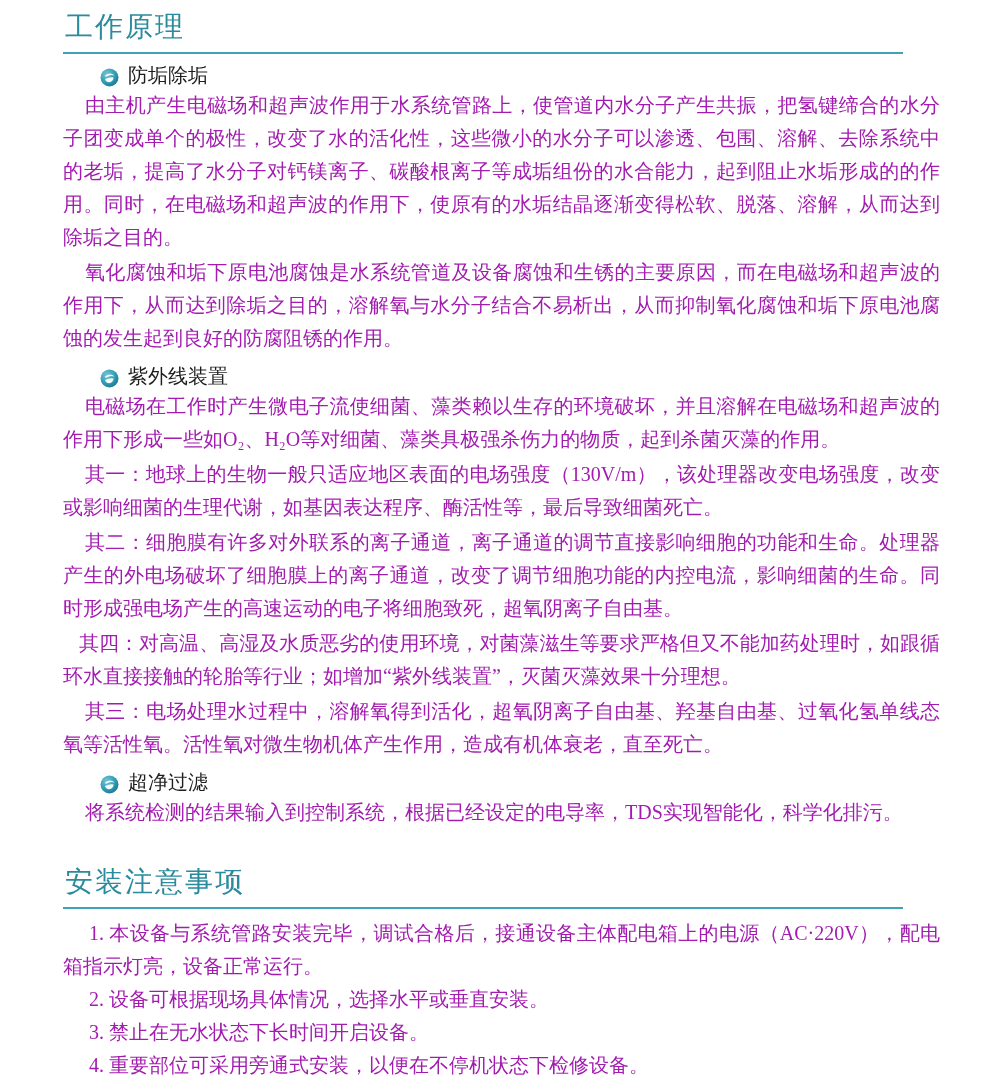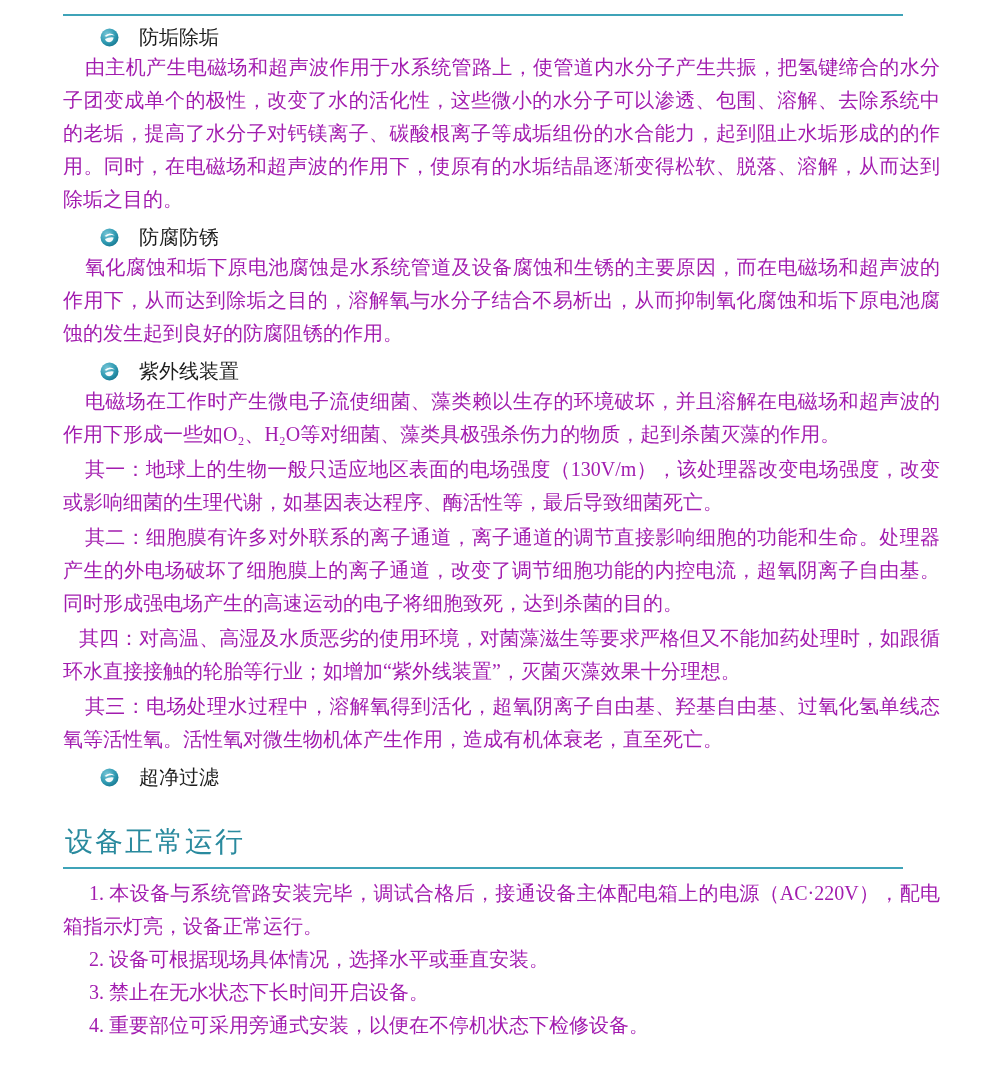--- a/index.html
+++ b/index.html
@@ -29,22 +29,22 @@
   }
   .sec-rule {
     height: 2px;
     width: 840px;
     background: #3fa3b8;
     margin-top: 6px;
     border: none;
   }
   .bullet {
     display: flex;
-    align-items: center;
-    gap: 20px;
+    align-items: flex-end;
+    gap: 9px;
     margin: 9px 0 0 37px;
     height: 24px;
   }
   .blt-icon { flex: 0 0 auto; display: block; }
   .blt-label {
     font-size: 20px;
     line-height: 24px;
     color: #1d1d1d;
   }
   .para {
@@ -74,60 +74,56 @@
       <circle cx="9.5" cy="9.5" r="9" fill="url(#iconGrad)"></circle>
       <path d="M4.5 8 Q9.5 3.2 14.8 7.6 Q10 6 6.3 8.8 Z" fill="#ffffff" opacity="0.95"></path>
       <path d="M5 11 Q9 8.8 13.6 9.4 Q13.2 13.6 9.2 14.2 Q6.2 14.2 5 11 Z" fill="#ffffff" opacity="0.95"></path>
     </g>
   </defs>
 </svg>
 
 <div class="page">
 
   <section>
+    <h1 class="sec-title">工作原理</h1>
     <div class="sec-rule"></div>
 
     <div class="bullet">
       <svg class="blt-icon" width="19" height="19" viewBox="0 0 19 19">
           <use href="#swirlIcon"></use>
         </svg>
       <span class="blt-label">防垢除垢</span>
     </div>
     <p class="para">由主机产生电磁场和超声波作用于水系统管路上，使管道内水分子产生共振，把氢键缔合的水分子团变成单个的极性，改变了水的活化性，这些微小的水分子可以渗透、包围、溶解、去除系统中的老垢，提高了水分子对钙镁离子、碳酸根离子等成垢组份的水合能力，起到阻止水垢形成的的作用。同时，在电磁场和超声波的作用下，使原有的水垢结晶逐渐变得松软、脱落、溶解，从而达到除垢之目的。</p>
 
-    <div class="bullet">
-      <svg class="blt-icon" width="19" height="19" viewBox="0 0 19 19">
-          <use href="#swirlIcon"></use>
-        </svg>
-      <span class="blt-label">防腐防锈</span>
-    </div>
     <p class="para">氧化腐蚀和垢下原电池腐蚀是水系统管道及设备腐蚀和生锈的主要原因，而在电磁场和超声波的作用下，从而达到除垢之目的，溶解氧与水分子结合不易析出，从而抑制氧化腐蚀和垢下原电池腐蚀的发生起到良好的防腐阻锈的作用。</p>
 
     <div class="bullet">
       <svg class="blt-icon" width="19" height="19" viewBox="0 0 19 19">
           <use href="#swirlIcon"></use>
         </svg>
       <span class="blt-label">紫外线装置</span>
     </div>
     <p class="para">电磁场在工作时产生微电子流使细菌、藻类赖以生存的环境破坏，并且溶解在电磁场和超声波的作用下形成一些如O₂、H₂O等对细菌、藻类具极强杀伤力的物质，起到杀菌灭藻的作用。</p>
     <p class="para">其一：地球上的生物一般只适应地区表面的电场强度（130V/m），该处理器改变电场强度，改变或影响细菌的生理代谢，如基因表达程序、酶活性等，最后导致细菌死亡。</p>
-    <p class="para">其二：细胞膜有许多对外联系的离子通道，离子通道的调节直接影响细胞的功能和生命。处理器产生的外电场破坏了细胞膜上的离子通道，改变了调节细胞功能的内控电流，超氧阴离子自由基。同时形成强电场产生的高速运动的电子将细胞致死，达到杀菌的目的。</p>
+    <p class="para">其二：细胞膜有许多对外联系的离子通道，离子通道的调节直接影响细胞的功能和生命。处理器产生的外电场破坏了细胞膜上的离子通道，改变了调节细胞功能的内控电流，影响细菌的生命。同时形成强电场产生的高速运动的电子将细胞致死，超氧阴离子自由基。</p>
     <p class="para narrow-indent">其四：对高温、高湿及水质恶劣的使用环境，对菌藻滋生等要求严格但又不能加药处理时，如跟循环水直接接触的轮胎等行业；如增加“紫外线装置”，灭菌灭藻效果十分理想。</p>
     <p class="para">其三：电场处理水过程中，溶解氧得到活化，超氧阴离子自由基、羟基自由基、过氧化氢单线态氧等活性氧。活性氧对微生物机体产生作用，造成有机体衰老，直至死亡。</p>
 
     <div class="bullet">
       <svg class="blt-icon" width="19" height="19" viewBox="0 0 19 19">
           <use href="#swirlIcon"></use>
         </svg>
       <span class="blt-label">超净过滤</span>
     </div>
+    <p class="para">将系统检测的结果输入到控制系统，根据已经设定的电导率，TDS实现智能化，科学化排污。</p>
   </section>
 
   <section class="sec-2">
-    <h1 class="sec-title">设备正常运行</h1>
+    <h1 class="sec-title">安装注意事项</h1>
     <div class="sec-rule"></div>
 
     <div class="items">
       <p class="para item">1. 本设备与系统管路安装完毕，调试合格后，接通设备主体配电箱上的电源（AC·220V），配电箱指示灯亮，设备正常运行。</p>
       <p class="para item">2. 设备可根据现场具体情况，选择水平或垂直安装。</p>
       <p class="para item">3. 禁止在无水状态下长时间开启设备。</p>
       <p class="para item">4. 重要部位可采用旁通式安装，以便在不停机状态下检修设备。</p>
 
     </div>
   </section>

